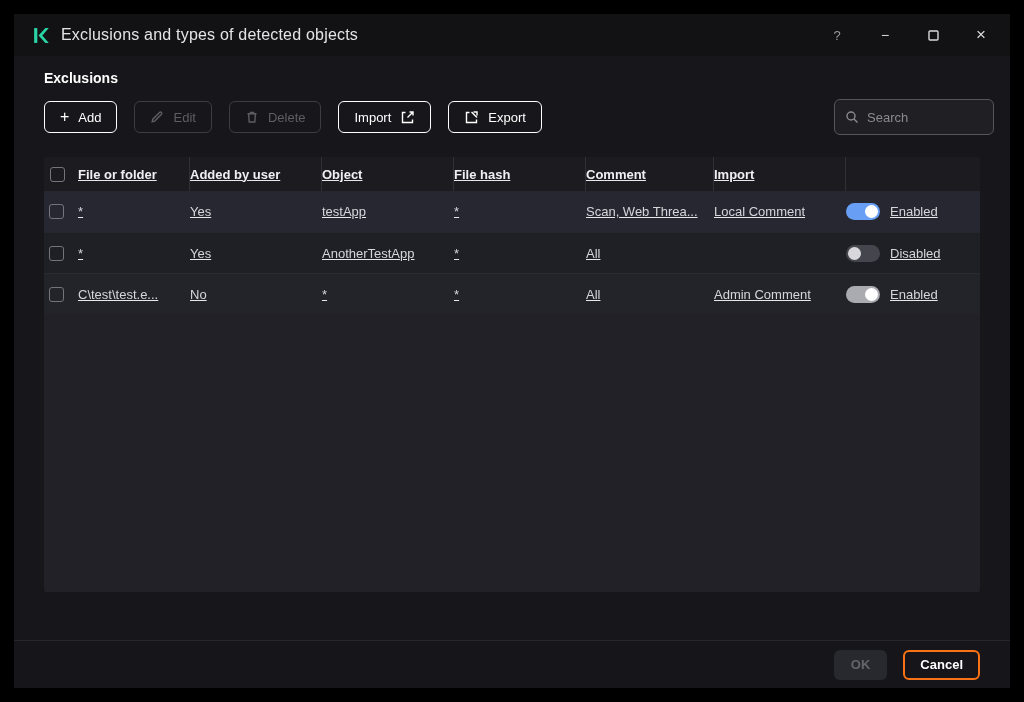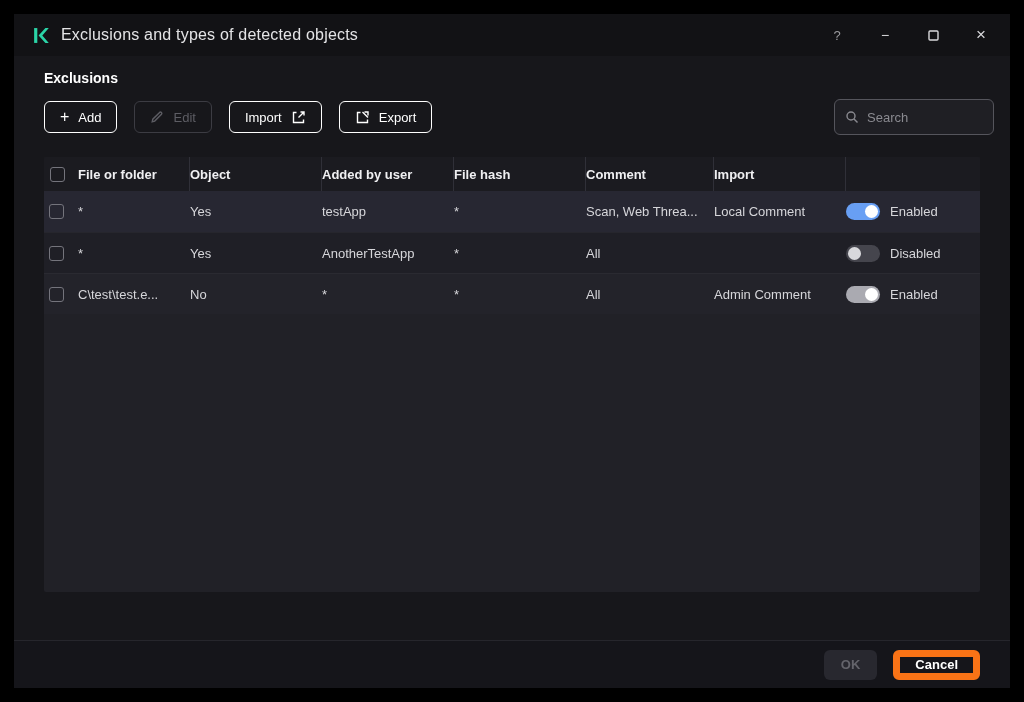--- a/index.html
+++ b/index.html
@@ -50,21 +50,21 @@
   }
   .search-box input {
     flex:1; min-width:0; background:transparent; border:none; outline:none;
     color:#dddde0; font-size:13px; font-family:inherit;
   }
   .search-box input::placeholder { color:#8a8a90; }
 
   
   .table {
     position:absolute; left:30px; top:143px; width:936px; height:435px;
-    background:#212127; border-radius:2px; overflow:hidden;
+    background:#212127; border-radius:2px; overflow:hidden;text-decoration:underline;
   }
   .tgrid {
     display:grid;
     grid-template-columns:34px 112px 132px 132px 132px 128px 132px 118px 1fr;
     align-items:center;
   }
   .thead {
     height:34px; background:#1b1b20; font-size:13px; font-weight:700; color:#f0f0f2;
   }
   .thead .hcell { height:34px; display:flex; align-items:center; padding-right:8px; }
@@ -97,21 +97,21 @@
   .footer {
     position:absolute; left:0; right:0; bottom:0; height:48px;
     border-top:1px solid #26262c; background:#15151a;
     display:flex; align-items:center; justify-content:flex-end; gap:16px; padding-right:30px;
   }
   .btn-ok {
     height:30px; padding:0 17px; border-radius:6px; border:none;
     background:#28282f; color:#64646b; font-size:13px; font-weight:700; font-family:inherit; cursor:default;
   }
   .btn-cancel {
-    height:30px; padding:0 15px; border-radius:6px; border:7px solid #f97316;
+    height:30px; padding:0 15px; border-radius:6px; border:2px solid #f97316;
     background:transparent; color:#ffffff; font-size:13px; font-weight:700; font-family:inherit; cursor:default;
   }
 
   svg.icon { display:block; fill:none; stroke-width:1.4; }
 </style>
 </head>
 <body>
 
 <div class="window">
 
@@ -141,20 +141,26 @@
       <span>Add</span>
     </button>
 
     <button class="btn disabled">
       <svg class="icon" width="14" height="14" viewBox="0 0 14 14">
         <path d="M2.2 11.8 L2.8 9.2 L9.6 2.4 a1.35 1.35 0 0 1 1.9 1.9 L4.7 11.1 Z"></path>
       </svg>
       <span>Edit</span>
     </button>
 
+    <button class="btn disabled">
+      <svg class="icon" width="14" height="14" viewBox="0 0 14 14">
+        <path d="M2.5 3.8h9M5.5 3.8V2.4h3v1.4M3.6 3.8l.6 8.2h5.6l.6-8.2"></path>
+      </svg>
+      <span>Delete</span>
+    </button>
 
     <button class="btn">
       <span>Import</span>
       <svg class="icon" width="15" height="15" viewBox="0 0 15 15">
         <path d="M5.5 2.5h-3v10h10v-3"></path>
         <path d="M7.5 7.5 L13 2M9.5 2H13v3.5"></path>
       </svg>
     </button>
 
     <button class="btn">
@@ -177,24 +183,24 @@
   <div class="table">
 
     <div class="tgrid thead">
       <div class="hcell cb-cell">
         <div class="checkbox"></div>
       </div>
       <div class="hcell">
           <span>File or folder</span>
         </div>
       <div class="hcell sep">
+          <span>Added by user</span>
+        </div>
+      <div class="hcell sep">
           <span>Object</span>
-        </div>
-      <div class="hcell sep">
-          <span>Added by user</span>
         </div>
       <div class="hcell sep">
           <span>File hash</span>
         </div>
       <div class="hcell sep">
           <span>Comment</span>
         </div>
       <div class="hcell sep">
           <span>Import</span>
         </div>

